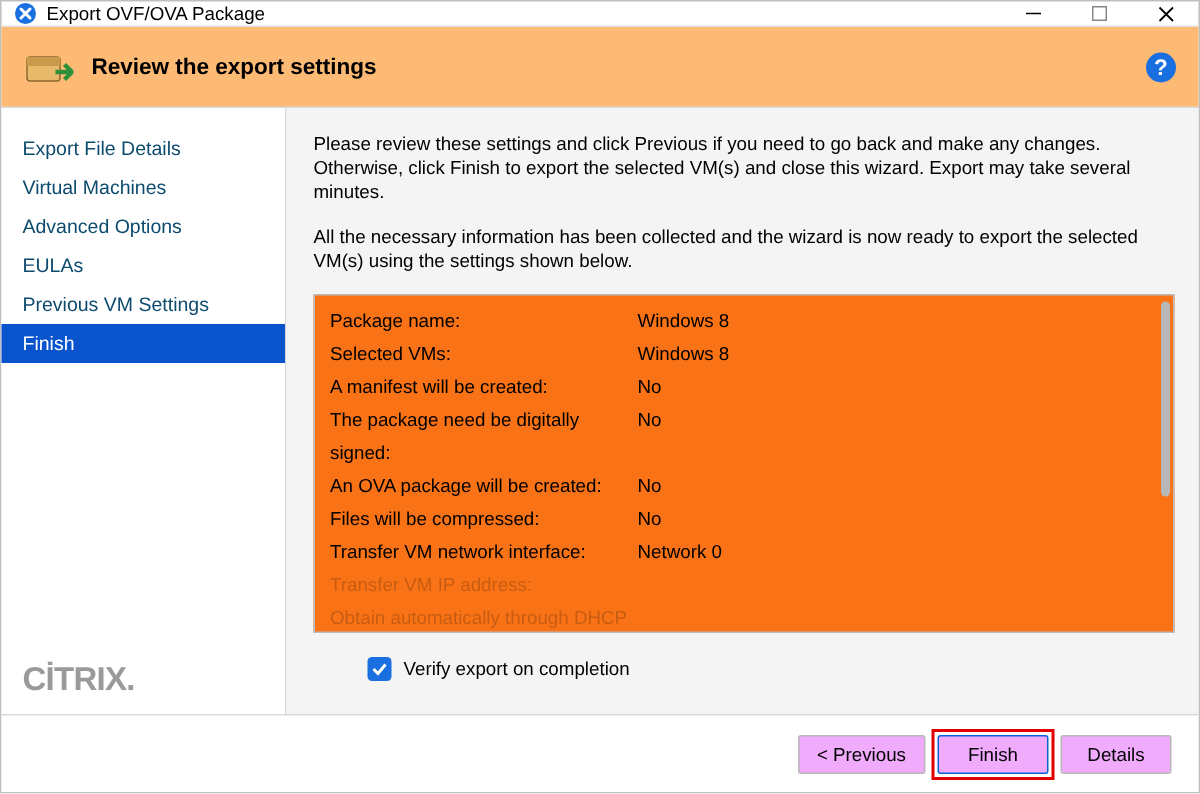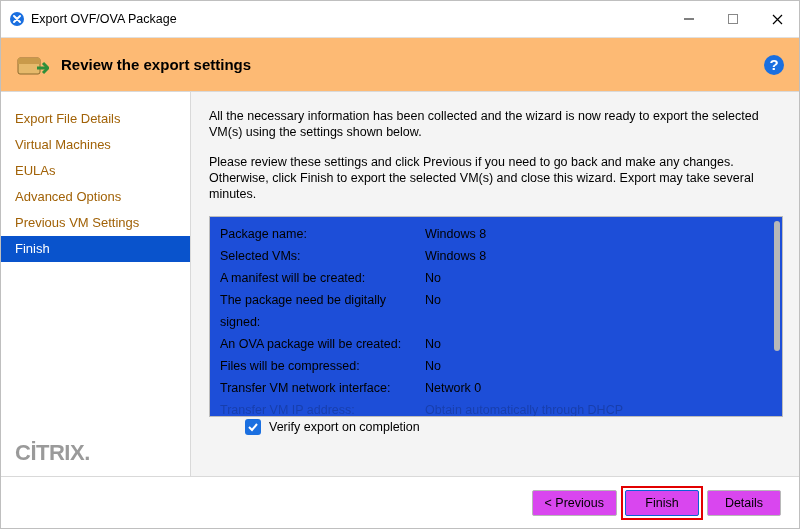--- a/index.html
+++ b/index.html
@@ -12,21 +12,21 @@
     background: #fff;
     overflow: hidden;
   }
   .window {
     width: 800px; height: 529px;
     border: 1px solid #bfbfbf;
     display: flex; flex-direction: column;
     background: #fff;
   }
   .titlebar {
-    height: 37px;
+    height: 17px;
     display: flex; align-items: center;
     padding: 0 0 0 8px;
     border-bottom: 1px solid #e0e0e0;
   }
   .titlebar .app-icon {
     width: 16px; height: 16px;
     margin-right: 6px;
   }
   .titlebar .title {
     flex: 1;
@@ -69,21 +69,21 @@
     width: 190px;
     border-right: 1px solid #d9d9d9;
     padding-top: 14px;
     display: flex; flex-direction: column;
     background: #fff;
   }
   .nav-item {
     padding: 4px 14px;
     font-size: 13px;
     line-height: 18px;
-    color: #a16207;
+    color: #0c4a6e;
   }
   .nav-item.selected {
     background: #0953cc;
     color: #fff;
     font-weight: 500;
   }
   .sidebar-spacer { flex:1; }
   .brand {
     padding: 6px 14px 10px 14px;
     color: #9a9a9a;
@@ -100,53 +100,53 @@
     display: flex; flex-direction: column;
     min-height: 0;
   }
   .intro p {
     margin: 0 0 14px 0;
     font-size: 12.5px;
     line-height: 16px;
   }
   .summary-box {
     border: 1px solid #bcbcbc;
-    background: #1d4ed8;
-    height: 201px;
+    background: #f97316;
+    height: 226px;
     position: relative;
     display: flex;
   }
   .summary-scroll {
     flex:1;
     overflow: hidden;
     padding: 6px 10px;
   }
   .summary-row {
     display: flex;
     line-height: 22px;
     font-size: 12.5px;
   }
   .summary-row .k { width: 205px; }
   .summary-row .v { flex:1; }
-  .summary-row.fade { opacity: 0.2; }
+  .summary-row.fade { opacity: 0.2; flex-direction: column; }
   .summary-scrollbar {
     width: 6px;
     background: transparent;
     position: relative;
     margin: 4px 2px 4px 0;
   }
   .summary-thumb {
     position:absolute; top:0; left:0;
     width:6px; height:130px;
     background:#b8b8b8;
     border-radius:3px;
   }
   .verify-row {
     display:flex; align-items:center;
-    margin-top: 2px;
+    margin-top: 16px;
     font-size: 12.5px;
     padding-left: 36px;
   }
   .checkbox {
     width:16px; height:16px;
     border-radius:3px;
     background:#1a6fe0;
     margin-right:8px;
     display:flex;align-items:center;justify-content:center;
   }
@@ -158,21 +158,21 @@
     justify-content:flex-end;
     padding: 0 18px;
     gap: 8px;
     background:#fff;
   }
   .btn {
     min-width: 74px;
     height: 26px;
     padding: 0 12px;
     border: 1px solid #b8b8b8;
-    background: #d946ef;
+    background: #f0abfc;
     font-size: 12.5px;
     font-family: inherit;
     border-radius: 2px;
     display:inline-flex;align-items:center;justify-content:center;
   }
   .btn.primary {
     border: 1px solid #0a63d6;
   }
   .highlight {
     position: relative;
@@ -232,32 +232,32 @@
         <circle cx="11" cy="11" r="10" fill="#1a6fe0"></circle>
         <text x="11" y="16" text-anchor="middle" font-size="15" font-weight="bold" fill="#fff" font-family="Arial">?</text>
       </svg>
     </span>
   </div>
 
   <div class="body">
     <div class="sidebar">
       <div class="nav-item">Export File Details</div>
       <div class="nav-item">Virtual Machines</div>
+      <div class="nav-item">Advanced Options</div>
       <div class="nav-item">EULAs</div>
-      <div class="nav-item">Advanced Options</div>
       <div class="nav-item">Previous VM Settings</div>
       <div class="nav-item selected">Finish</div>
       <div class="sidebar-spacer"></div>
       <div class="brand"><span>CİTRIX</span><span class="dot">.</span></div>
     </div>
 
     <div class="content">
       <div class="intro">
+        <p>Please review these settings and click Previous if you need to go back and make any changes. Otherwise, click Finish to export the selected VM(s) and close this wizard. Export may take several minutes.</p>
         <p>All the necessary information has been collected and the wizard is now ready to export the selected VM(s) using the settings shown below.</p>
-        <p>Please review these settings and click Previous if you need to go back and make any changes. Otherwise, click Finish to export the selected VM(s) and close this wizard. Export may take several minutes.</p>
       </div>
 
       <div class="summary-box">
         <div class="summary-scroll">
           <div class="summary-row">
               <span class="k">Package name:</span>
               <span class="v">Windows 8</span>
             </div>
           <div class="summary-row">
               <span class="k">Selected VMs:</span>

